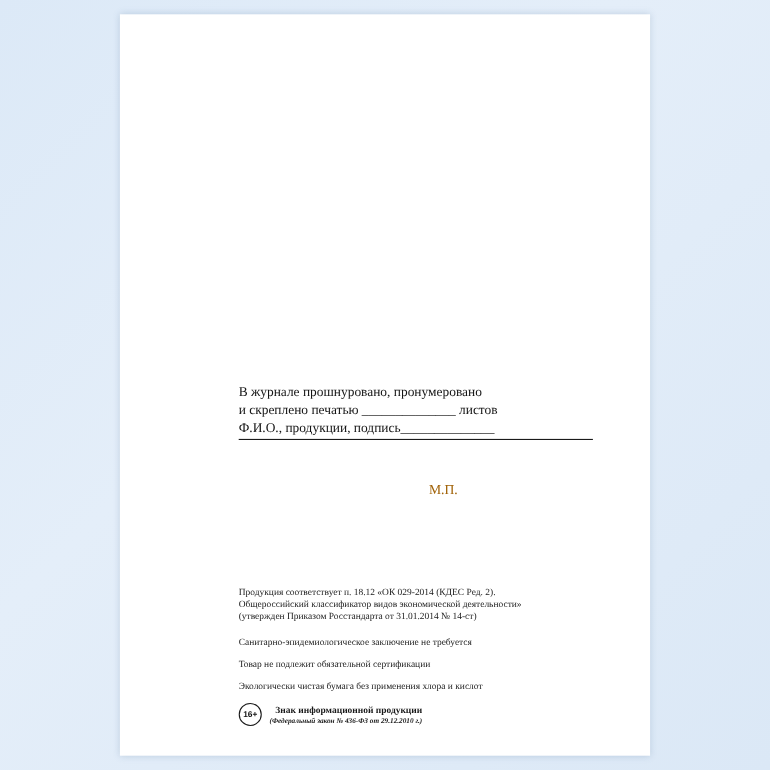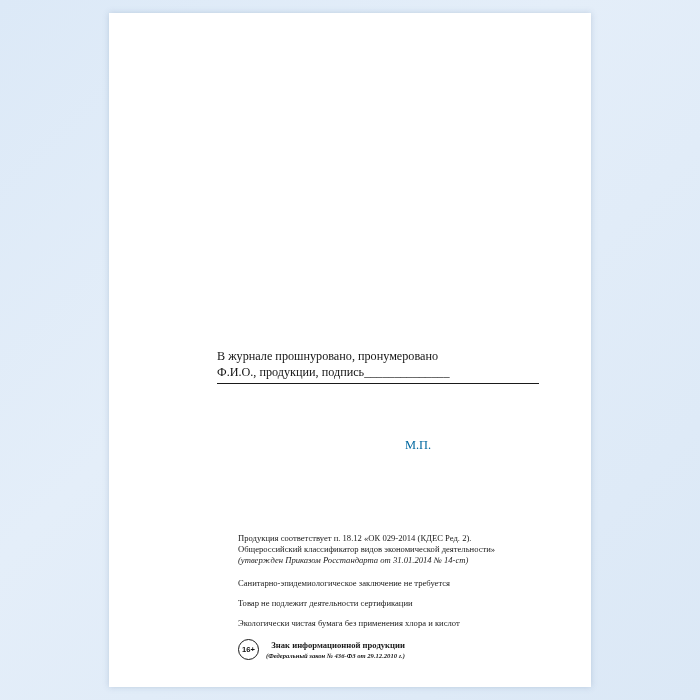--- a/index.html
+++ b/index.html
@@ -49,45 +49,43 @@
     white-space: nowrap;
   }
   .cert-block .line-rule {
     margin-top: 2px;
     border-bottom: 1px solid #1a1a1a;
     width: 322px;
     height: 0;
   }
   .mp {
     position: absolute;
-    left: 296px;
+    left: 281px;
     top: 425px;
     font-size: 12.4px;
-    color: #0369a1;
+    color: #a16207;
   }
 
   
   .footer-block {
     position: absolute;
     left: 108px;
     top: 520px;
     width: 340px;
     color: #1a1a1a;
-    margin-left: 21px;
   }
   .footer-block .para {
     font-size: 8.6px;
     line-height: 11.2px;
     margin-bottom: 11px;
   }
   .footer-block .para.tight {
     margin-bottom: 9px;
   }
   .footer-block .italic {
-    font-style: italic;
   }
   .mark-row {
     position: relative;
     display: flex;
     align-items: flex-start;
     margin-top: 4px;
     text-align: right;
   }
   .age-badge {
     width: 19px;
@@ -121,34 +119,35 @@
 </style>
 </head>
 <body>
 
 <div class="stage">
   <div class="page">
     <div class="content">
 
       <div class="cert-block">
         <div class="line">В журнале прошнуровано, пронумеровано</div>
+        <div class="line">и скреплено печатью ______________ листов</div>
         <div class="line">Ф.И.О., продукции, подпись______________</div>
         <div class="line-rule"></div>
       </div>
 
       <div class="mp">М.П.</div>
 
       <div class="footer-block">
         <div class="para">
           <div>Продукция соответствует п. 18.12 «ОК 029-2014 (КДЕС Ред. 2).</div>
           <div>Общероссийский классификатор видов экономической деятельности»</div>
           <div class="italic">(утвержден Приказом Росстандарта от 31.01.2014 № 14-ст)</div>
         </div>
         <div class="para tight">Санитарно-эпидемиологическое заключение не требуется</div>
-        <div class="para tight">Товар не подлежит деятельности сертификации</div>
+        <div class="para tight">Товар не подлежит обязательной сертификации</div>
         <div class="para tight">Экологически чистая бумага без применения хлора и кислот</div>
 
         <div class="mark-row">
           <div class="age-badge">16+</div>
           <div class="mark-text">
             <div class="t1">Знак информационной продукции</div>
             <div class="t2">(Федеральный закон № 436-ФЗ от 29.12.2010 г.)</div>
           </div>
         </div>
       </div>

